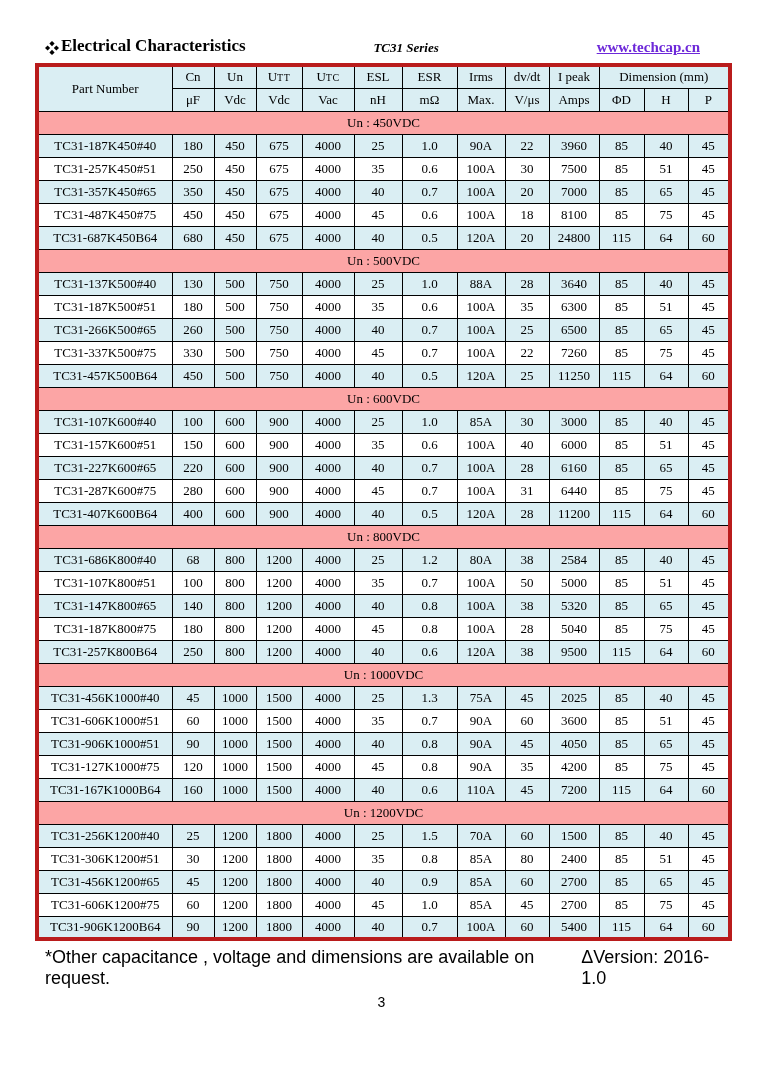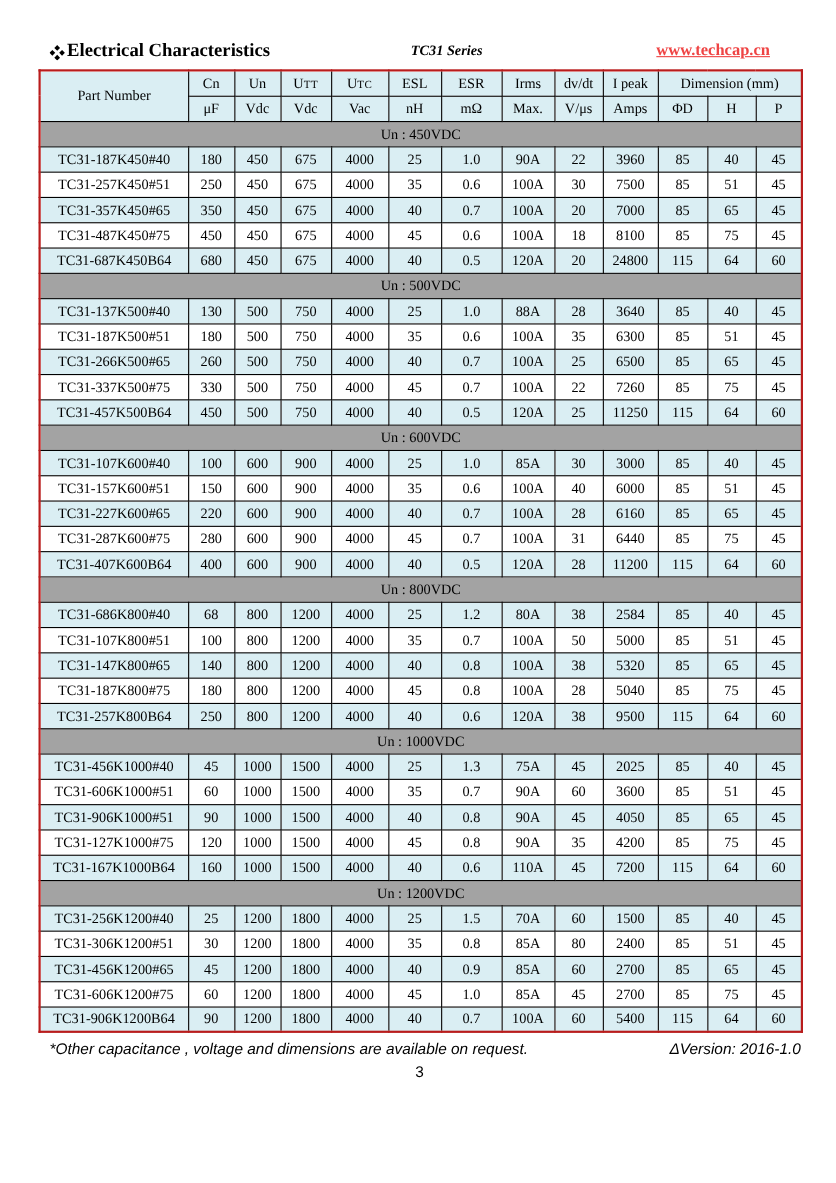--- a/index.html
+++ b/index.html
@@ -8,21 +8,21 @@
     width:760px; height:1075px;
     font-family:"Liberation Serif", serif;
     color:#000;
     position:relative;
     overflow:hidden;
   }
   .header-row {
     width:693px;
     margin:36px 0 7px 35px;
     display:flex;
-    align-items:center;
+    align-items:flex-end;
     justify-content:space-between;
   }
   .doc-title {
     font-size:17px;
     font-weight:bold;
     padding-left:10px;
     display:flex;
     align-items:center;
     gap:2px;
     white-space:nowrap;
@@ -31,61 +31,60 @@
   .series-title {
     font-size:13px;
     font-weight:bold;
     font-style:italic;
     white-space:nowrap;
     margin-right:30px;
   }
   .site-link {
     font-size:15px;
     font-weight:bold;
-    color:#ef4444;
+    color:#6d28d9;
     text-decoration:underline;
     white-space:nowrap;
     margin-right:28px;
   }
   table.spec {
     width:693px;
     margin-left:35px;
     border-collapse:collapse;
     table-layout:fixed;
-    border:2px solid #b91c1c;
+    border:4px solid #b91c1c;
   }
   table.spec th, table.spec td {
     border:1px solid #000;
     font-size:13px;
     font-weight:normal;
     text-align:center;
     vertical-align:middle;
     height:23px;
     padding:0;
     overflow:hidden;
     white-space:nowrap;
   }
   table.spec thead th { background:#daeef3; }
   td.section-cell {
     text-align:left;
     padding-left:6px;
-    background:#a3a3a3;
+    background:#fca5a5;
   }
   tr.shaded td { background:#daeef3; }
   tr.plain td { background:#ffffff; }
   .small-cap { font-size:10px; letter-spacing:0.5px; }
   .footer-row {
     width:693px;
     margin:6px 0 0 35px;
     display:flex;
     justify-content:space-between;
     align-items:baseline;
     font-family:"Liberation Sans", sans-serif;
-    font-size:14px;
-    font-style:italic;
+    font-size:18px;
   }
   .footer-note { padding-left:10px; }
   .page-num {
     width:693px;
     margin-left:35px;
     text-align:center;
     font-family:"Liberation Sans", sans-serif;
     font-size:14px;
     margin-top:5px;
   }

